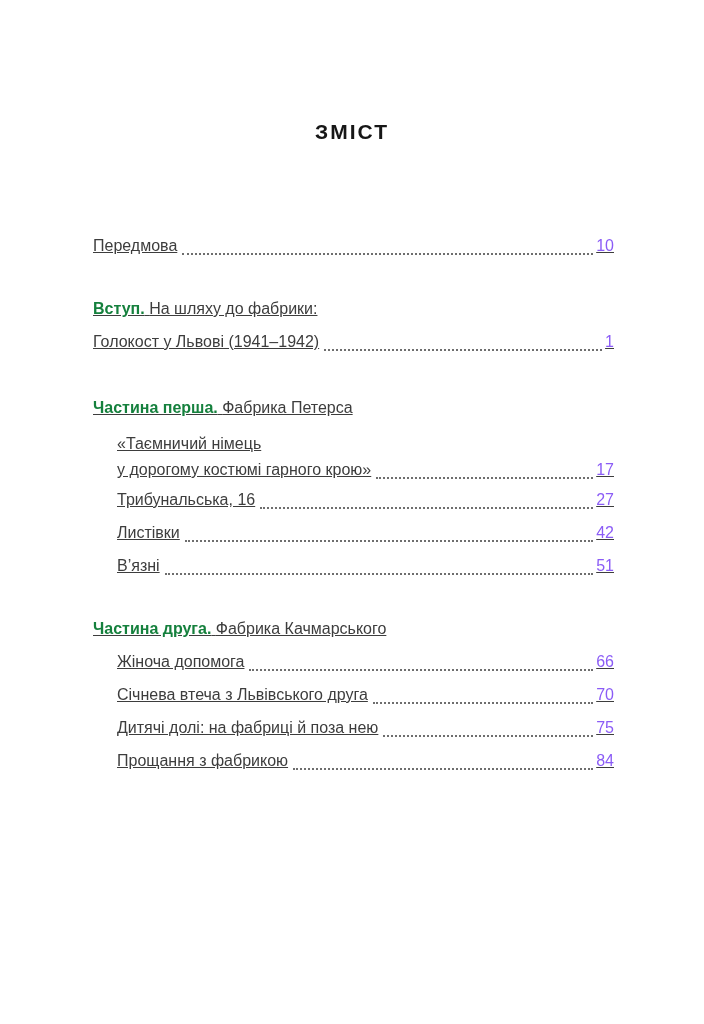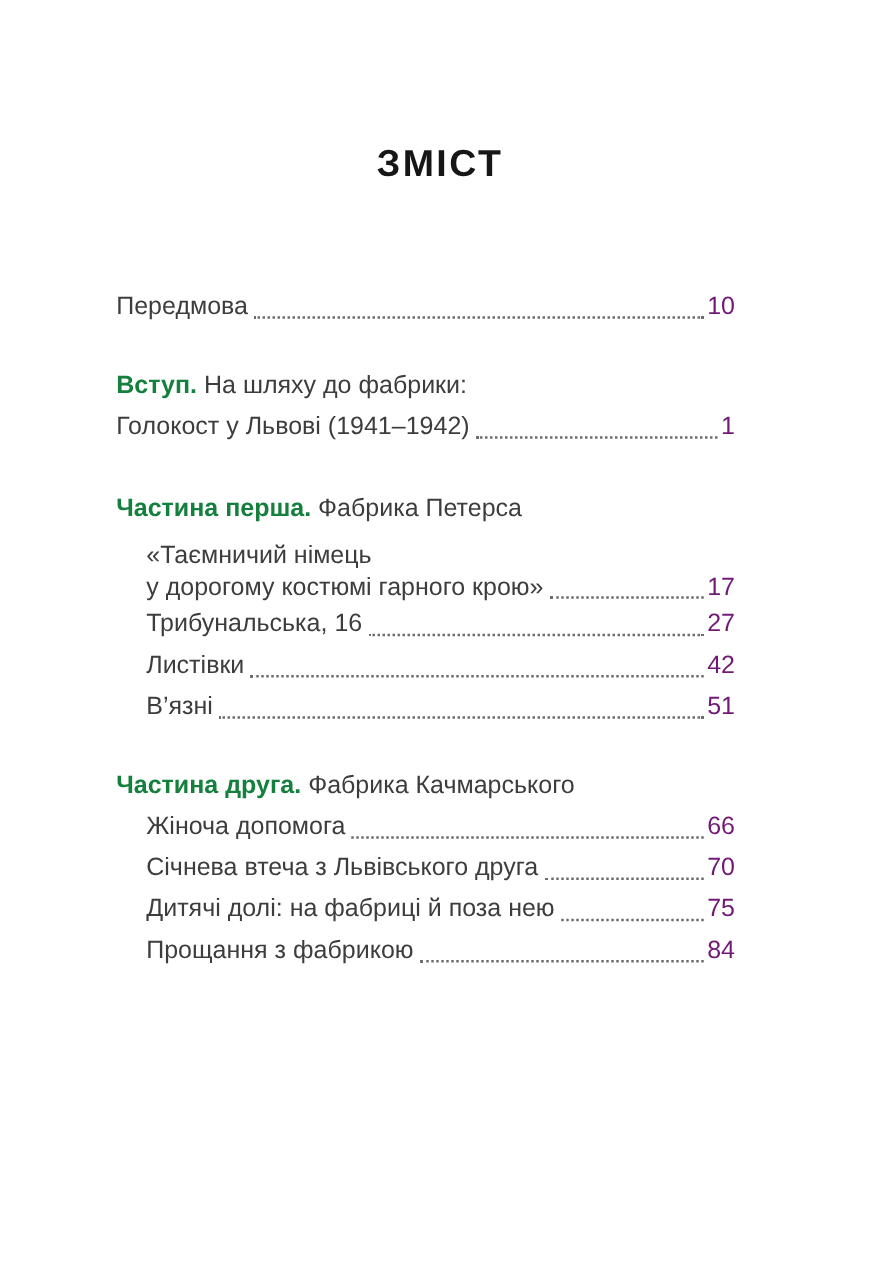--- a/index.html
+++ b/index.html
@@ -12,48 +12,49 @@
     width: 704px;
     height: 1024px;
     background: #ffffff;
     font-family: "Liberation Sans", sans-serif;
     color: #3d3d3d;
     overflow: hidden;
   }
   .title {
     margin-top: 112px;
     text-align: center;
-    font-size: 30px;
+    font-size: 21px;
     line-height: 40px;
     font-weight: 700;
     letter-spacing: 2px;
     color: #161616;
   }
   .content {
     margin-left: 93px;
-    margin-right: 116px; 
-    font-size: 20px;
+    margin-right: 90px; 
+    font-size: 16px;
     font-weight: 400;
+    text-decoration: underline;
   }
   .row {
     display: flex;
     align-items: flex-start;
     line-height: 33px;
   }
   .row .label { white-space: pre-wrap; }
   .dots {
     flex: 1;
     align-self: flex-end;
     margin: 0 3px 7px 5px;
     border-bottom: 2px dotted #6e6e6e;
     min-width: 20px;
   }
   .pagenum {
     white-space: nowrap;
-    color: #701a75;
+    color: #8b5cf6;
   }
   .bold {
     font-weight: 700;
     color: #15803d;
   }
   .heading { line-height: 33px; }
   .indent { margin-left: 24px; }
   
   .wrap .wrapline { line-height: 26px; }
   .wrap .row { line-height: 26px; justify-content: flex-end; }

